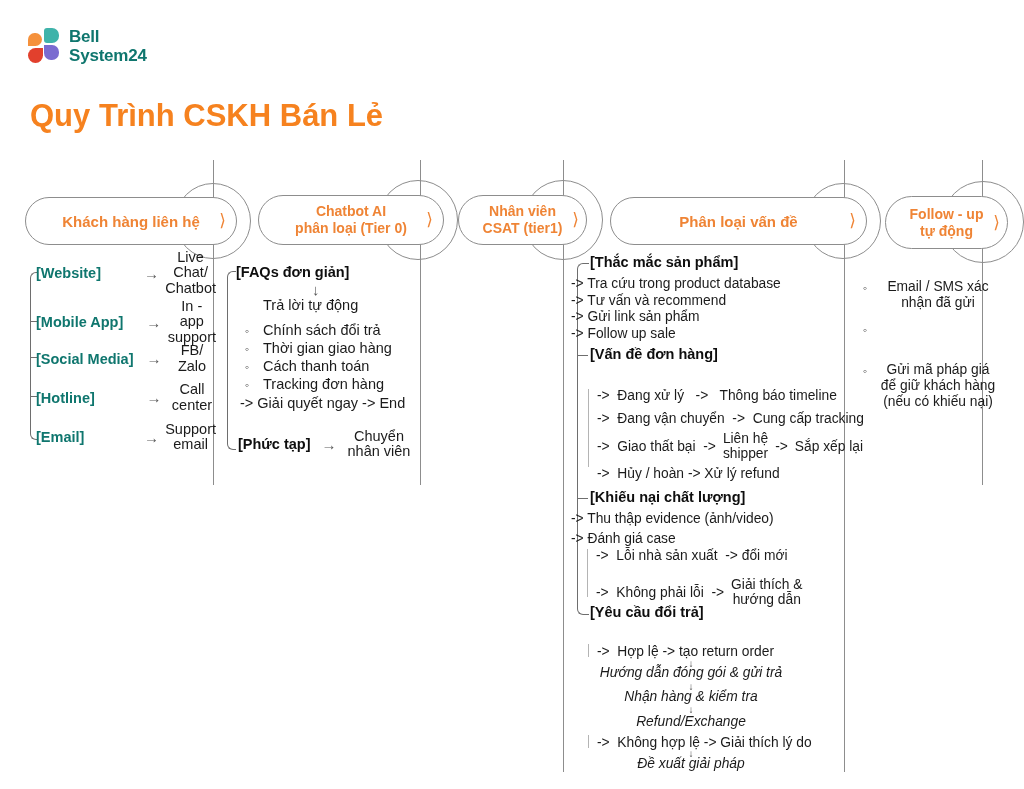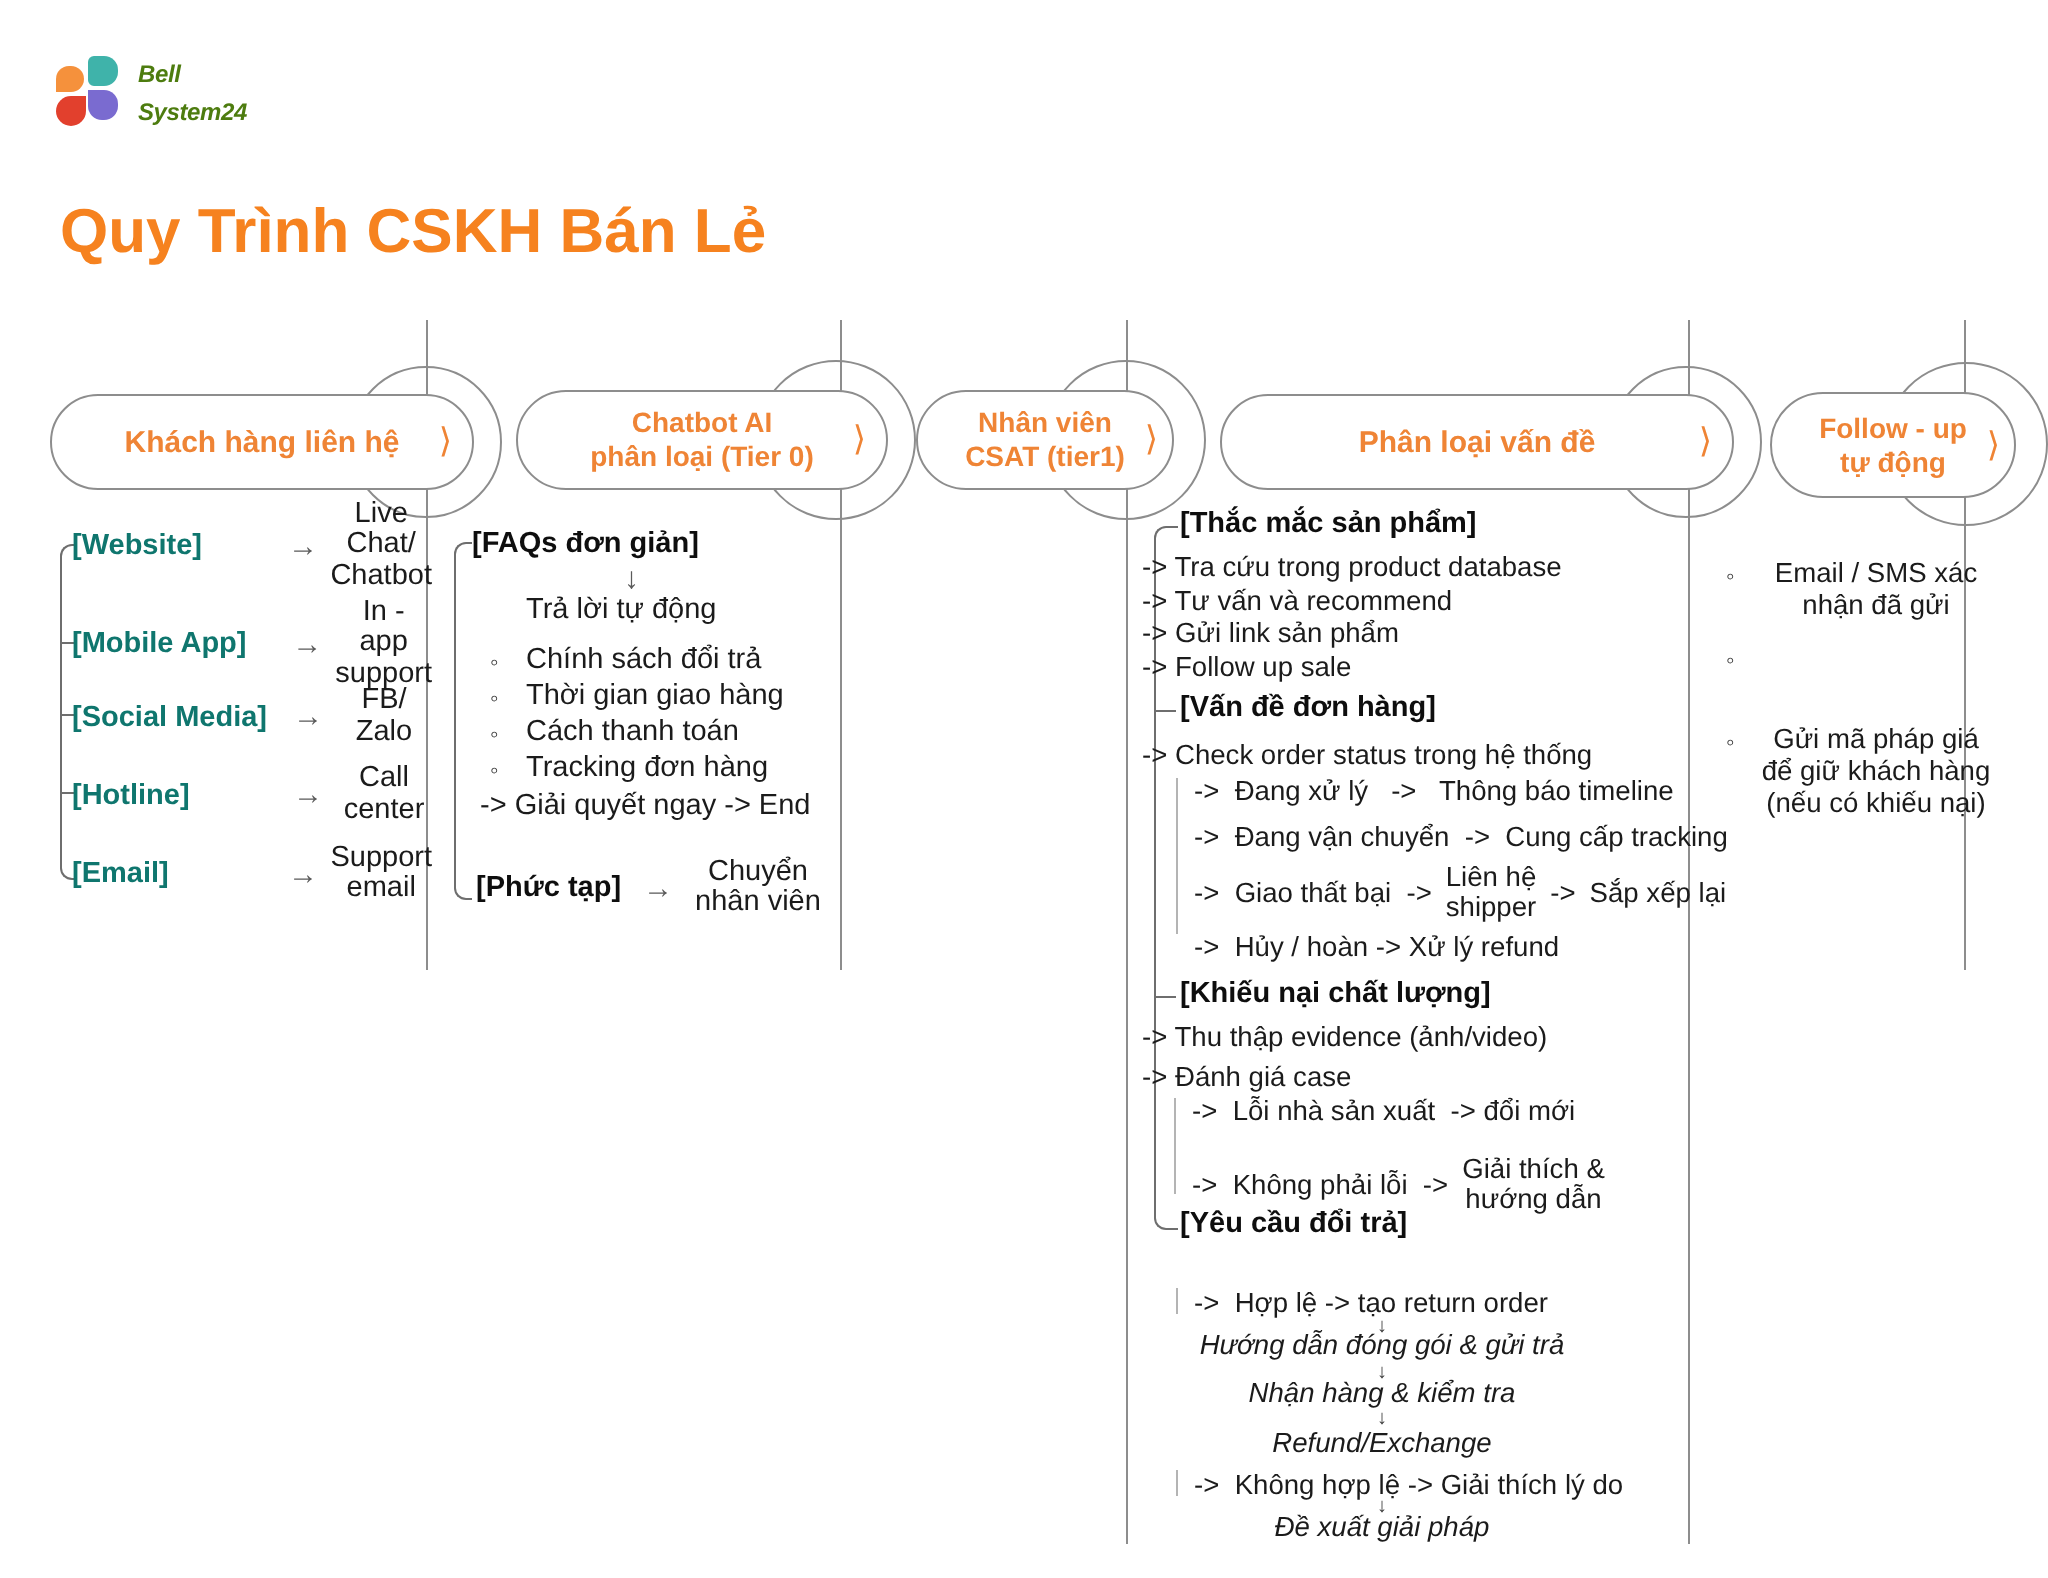--- a/index.html
+++ b/index.html
@@ -41,21 +41,21 @@
   .bul{position:absolute;font-size:12px;color:#3a3a3a;z-index:3;}
   
   .title{position:absolute;left:30px;top:98px;margin:0;font-size:31px;font-weight:700;color:#f6821f;z-index:3;}
   .logo{position:absolute;left:28px;top:28px;display:flex;gap:9px;align-items:flex-start;z-index:3;}
   .logo-mark{position:relative;width:32px;height:36px;}
   .logo-mark i{position:absolute;display:block;}
   .q-or{left:0;top:5px;width:14px;height:13px;background:#f5913c;border-radius:8px 8px 8px 0;}
   .q-tl{left:16px;top:0;width:15px;height:15px;background:#3fb3aa;border-radius:3px 7px 7px 3px;}
   .q-rd{left:0;top:20px;width:15px;height:15px;background:#e2402d;border-radius:8px 0 8px 8px;}
   .q-pu{left:16px;top:17px;width:15px;height:15px;background:#7a6bd0;border-radius:0 7px 7px 7px;}
-  .logo-text{font-size:12px;line-height:18.5px;font-weight:700;color:#4d7c0f;letter-spacing:-0.2px;font-style:italic;}
+  .logo-text{font-size:17px;line-height:18.5px;font-weight:700;color:#0f766e;letter-spacing:-0.2px;}
   
   .c5item{position:absolute;left:868px;width:140px;text-align:center;font-size:13.8px;line-height:16px;z-index:3;}
 </style>
 </head>
 <body>
 
 <div class="canvas">
 
   <div class="logo">
     <div class="logo-mark">
@@ -178,21 +178,20 @@
   <div class="stub" style="left:577px;top:355px;width:11px"></div>
   <div class="stub" style="left:577px;top:498px;width:11px"></div>
 
   <div class="l s b" style="left:590px;top:254px;font-size:14.5px">[Thắc mắc sản phẩm]</div>
   <div class="l s" style="left:571px;top:275px">-&gt; Tra cứu trong product database</div>
   <div class="l s" style="left:571px;top:292px">-&gt; Tư vấn và recommend</div>
   <div class="l s" style="left:571px;top:308px">-&gt; Gửi link sản phẩm</div>
   <div class="l s" style="left:571px;top:325px">-&gt; Follow up sale</div>
 
   <div class="l s b" style="left:590px;top:346px;font-size:14.5px">[Vấn đề đơn hàng]</div>
-  <div class="l s" style="left:571px;top:369px">-&gt; Check order status trong hệ thống</div>
   <div class="sub" style="left:588px;top:389px;height:78px"></div>
   <div class="l s" style="left:597px;top:387px">-&gt;  Đang xử lý   -&gt;   Thông báo timeline</div>
   <div class="l s" style="left:597px;top:410px">-&gt;  Đang vận chuyển  -&gt;  Cung cấp tracking</div>
   <div class="srow" style="left:597px;top:431px">
     <span>-&gt;  Giao thất bại  -&gt;</span>
     <span class="stack">
       <span>Liên hệ</span>
       <span>shipper</span>
     </span>
     <span>-&gt;</span>

